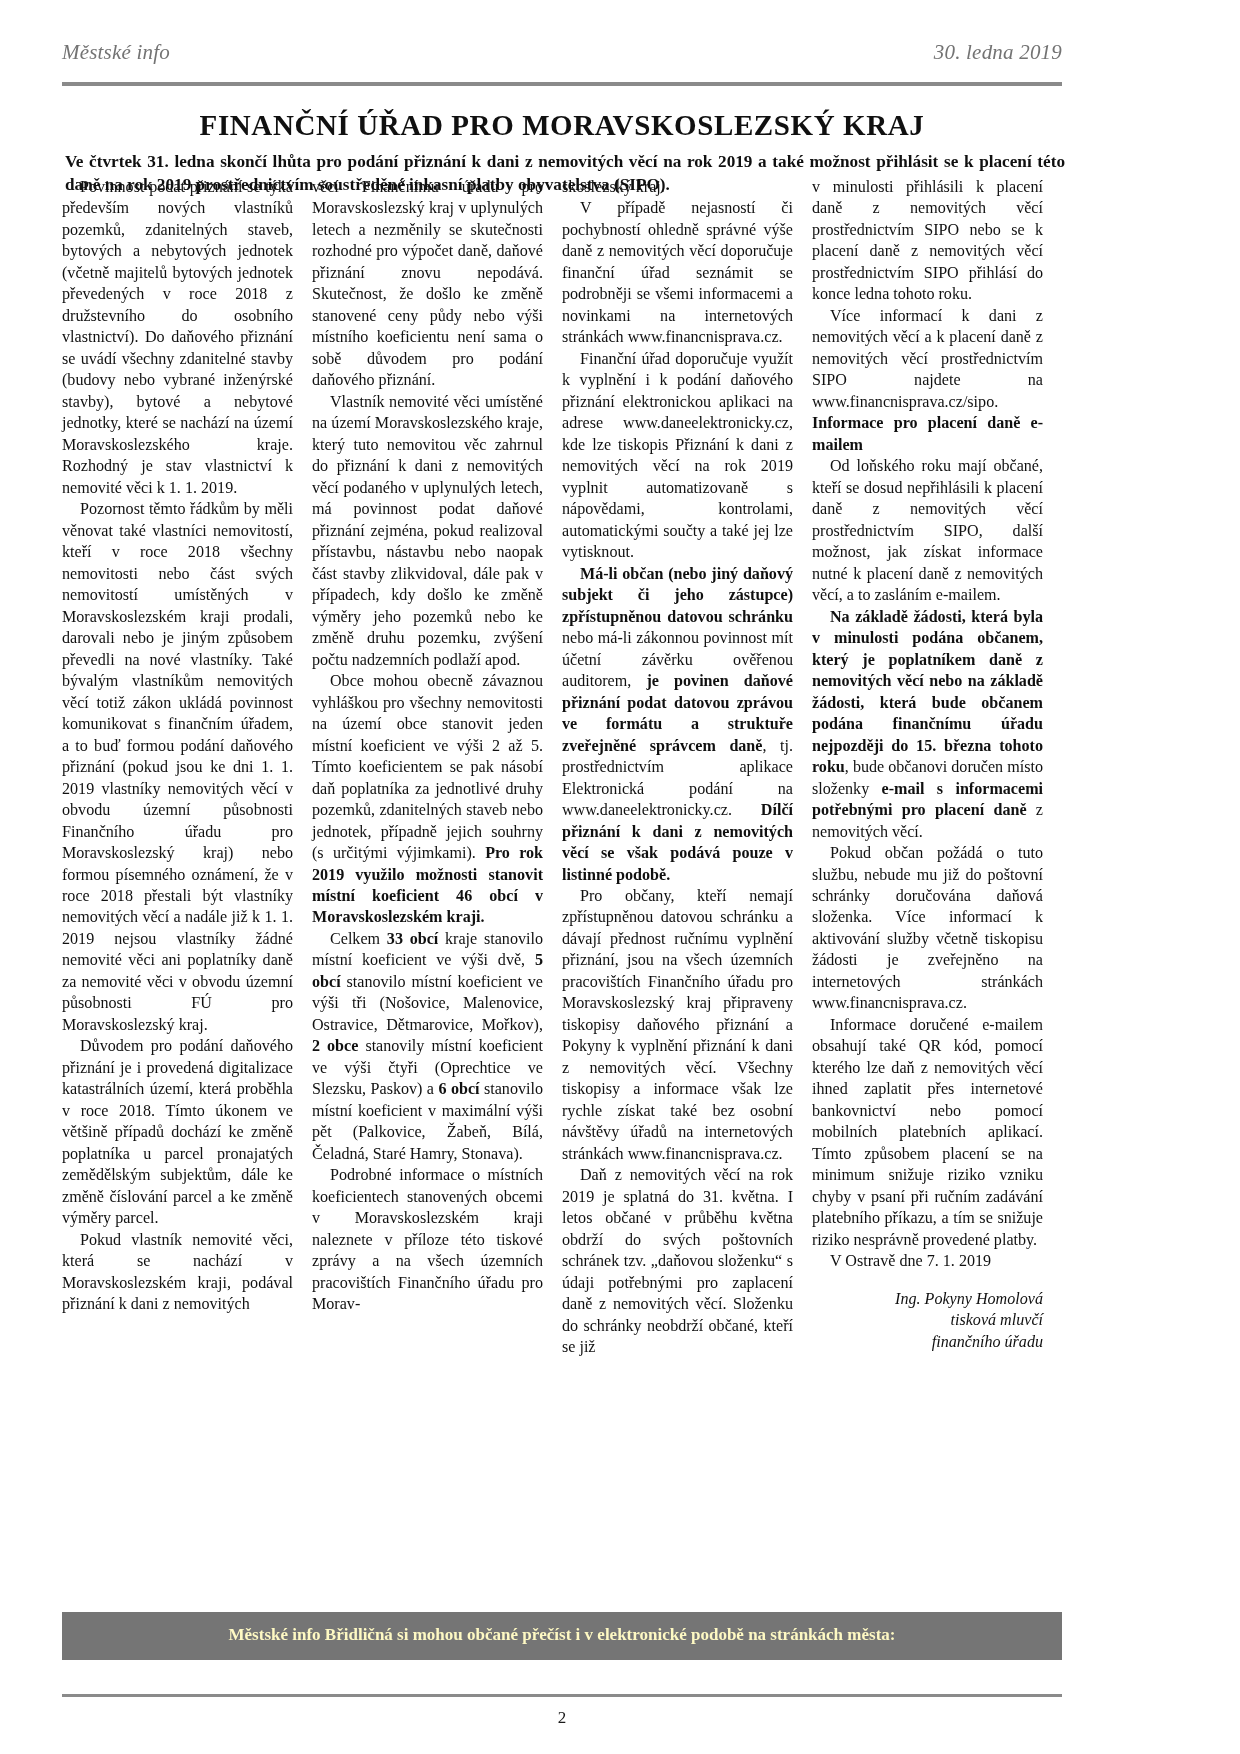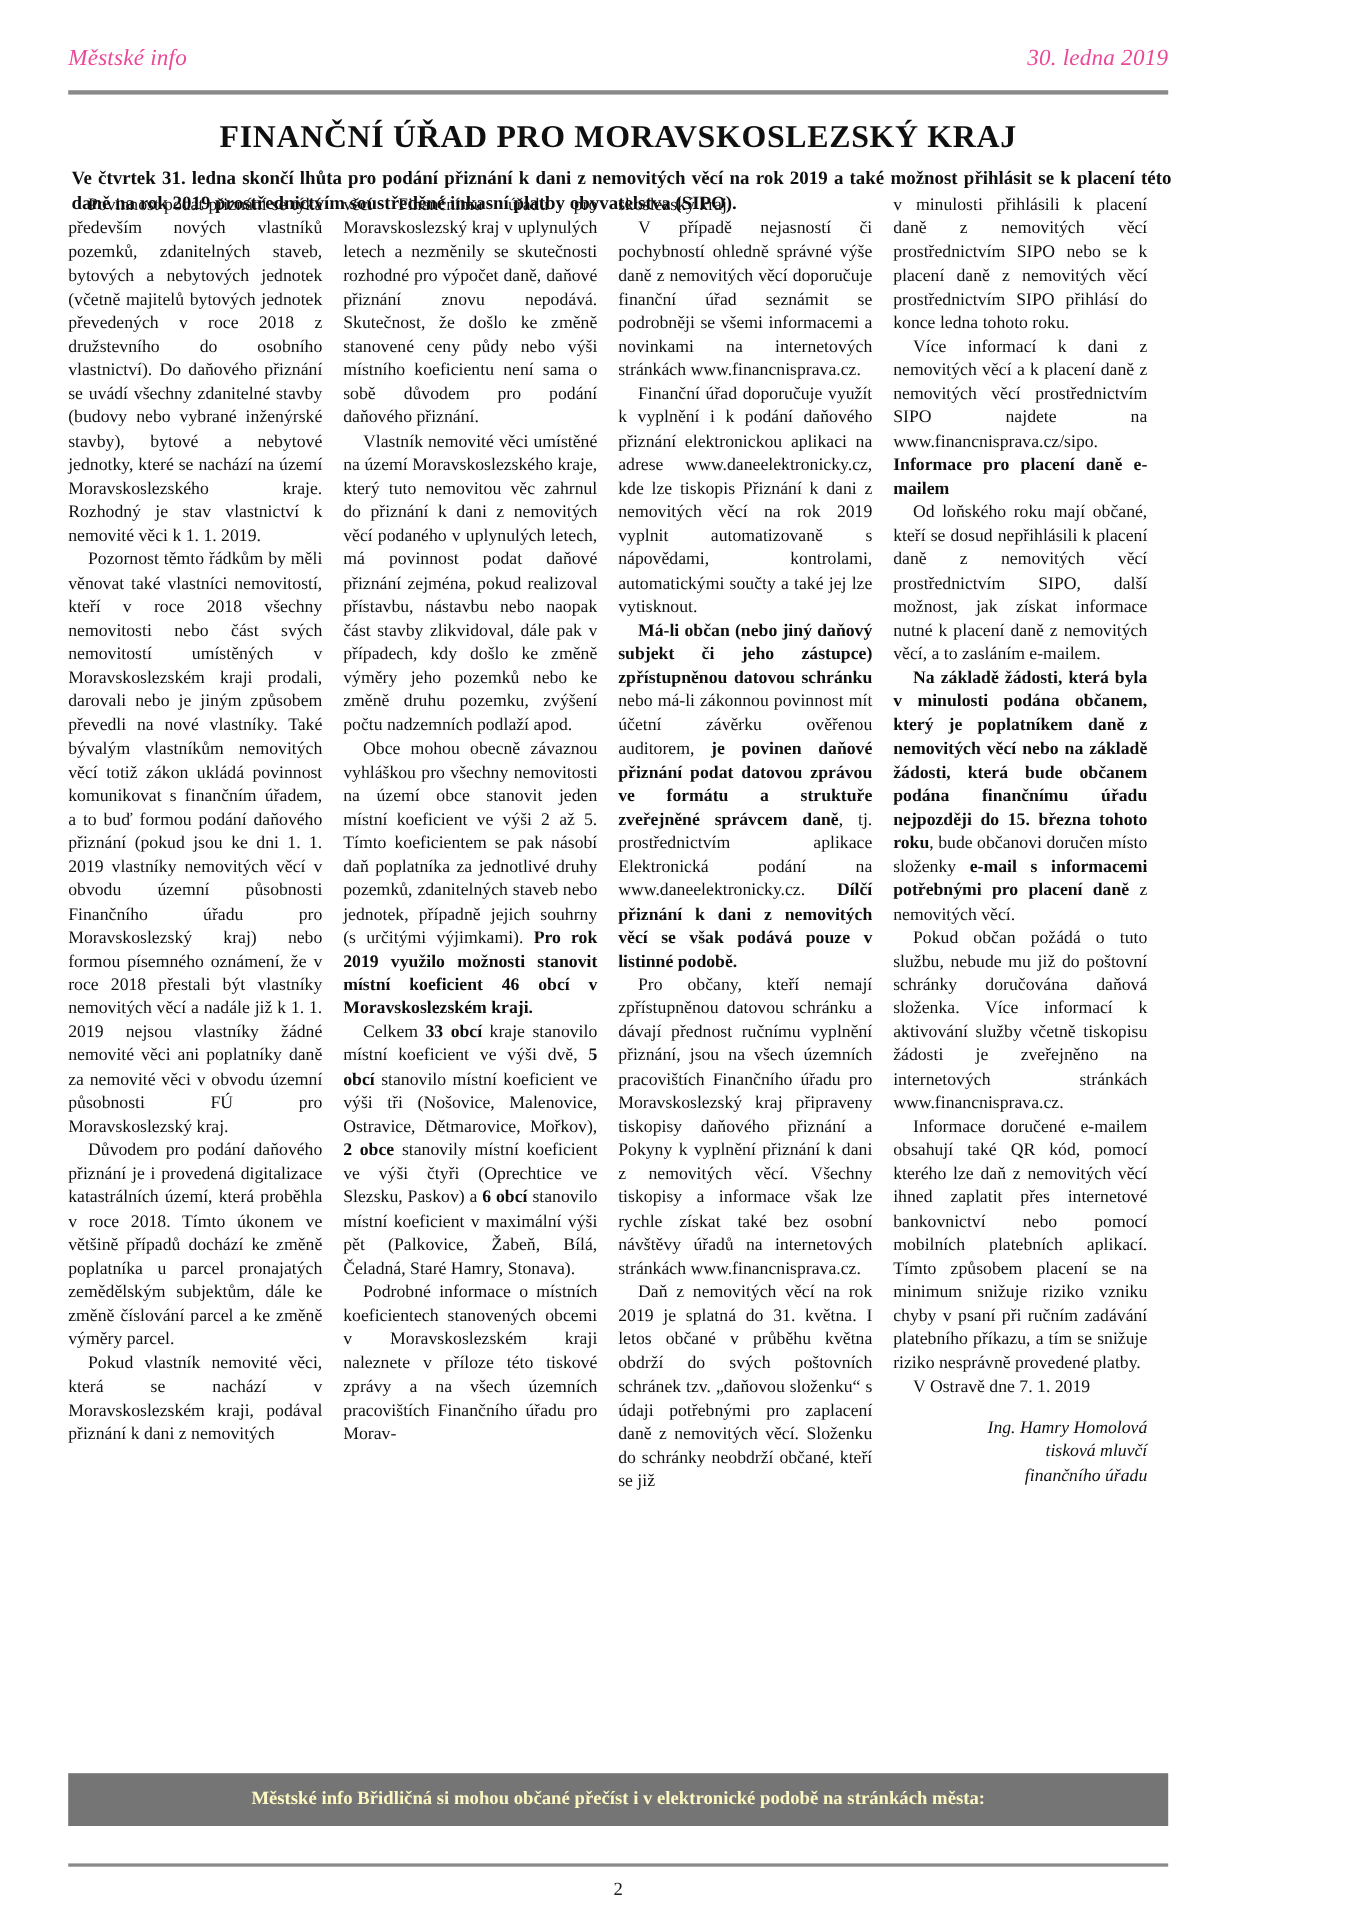--- a/index.html
+++ b/index.html
@@ -28,21 +28,21 @@
   .runhead {
     position: absolute;
     left: 62px;
     top: 40px;
     width: 1000px;
     display: flex;
     justify-content: space-between;
     align-items: baseline;
     font-style: italic;
     font-size: 21px;
-    color: #ec4899;
+    color: #737373;
     letter-spacing: 0.2px;
   }
   .runhead .right { text-align: center; }
 
   .rule-top {
     position: absolute;
     left: 62px;
     top: 82px;
     width: 1000px;
     height: 4px;
@@ -188,21 +188,21 @@
     <div class="col">
       <p class="noind">v minulosti přihlásili k placení daně z nemovitých věcí prostřednictvím SIPO nebo se k placení daně z nemovitých věcí prostřednictvím SIPO přihlásí do konce ledna tohoto roku.</p>
       <p>Více informací k dani z nemovitých věcí a k placení daně z nemovitých věcí prostřednictvím SIPO najdete na www.financnisprava.cz/sipo.</p>
       <p class="noind"><b>Informace pro placení daně e-mailem</b></p>
       <p>Od loňského roku mají občané, kteří se dosud nepřihlásili k placení daně z nemovitých věcí prostřednictvím SIPO, další možnost, jak získat informace nutné k placení daně z nemovitých věcí, a to zasláním e-mailem.</p>
       <p><b>Na základě žádosti, která byla v minulosti podána občanem, který je poplatníkem daně z nemovitých věcí nebo na základě žádosti, která bude občanem podána finančnímu úřadu nejpozději do 15. března tohoto roku</b><span>, bude občanovi doručen místo složenky </span><b>e-mail s informacemi potřebnými pro placení daně</b><span> z nemovitých věcí.</span></p>
       <p>Pokud občan požádá o tuto službu, nebude mu již do poštovní schránky doručována daňová složenka. Více informací k aktivování služby včetně tiskopisu žádosti je zveřejněno na internetových stránkách www.financnisprava.cz.</p>
       <p>Informace doručené e-mailem obsahují také QR kód, pomocí kterého lze daň z nemovitých věcí ihned zaplatit přes internetové bankovnictví nebo pomocí mobilních platebních aplikací. Tímto způsobem placení se na minimum snižuje riziko vzniku chyby v psaní při ručním zadávání platebního příkazu, a tím se snižuje riziko nesprávně provedené platby.</p>
       <p>V Ostravě dne 7. 1. 2019</p>
       <div class="sig">
-        <div>Ing. Hamry Homolová</div>
+        <div>Ing. Pokyny Homolová</div>
         <div>tisková mluvčí</div>
         <div>finančního úřadu</div>
       </div>
     </div>
 
   </div>
 
   <div class="footbox">
     <div>Městské info Břidličná si mohou občané přečíst  i v elektronické podobě na stránkách města:</div>
   </div>

